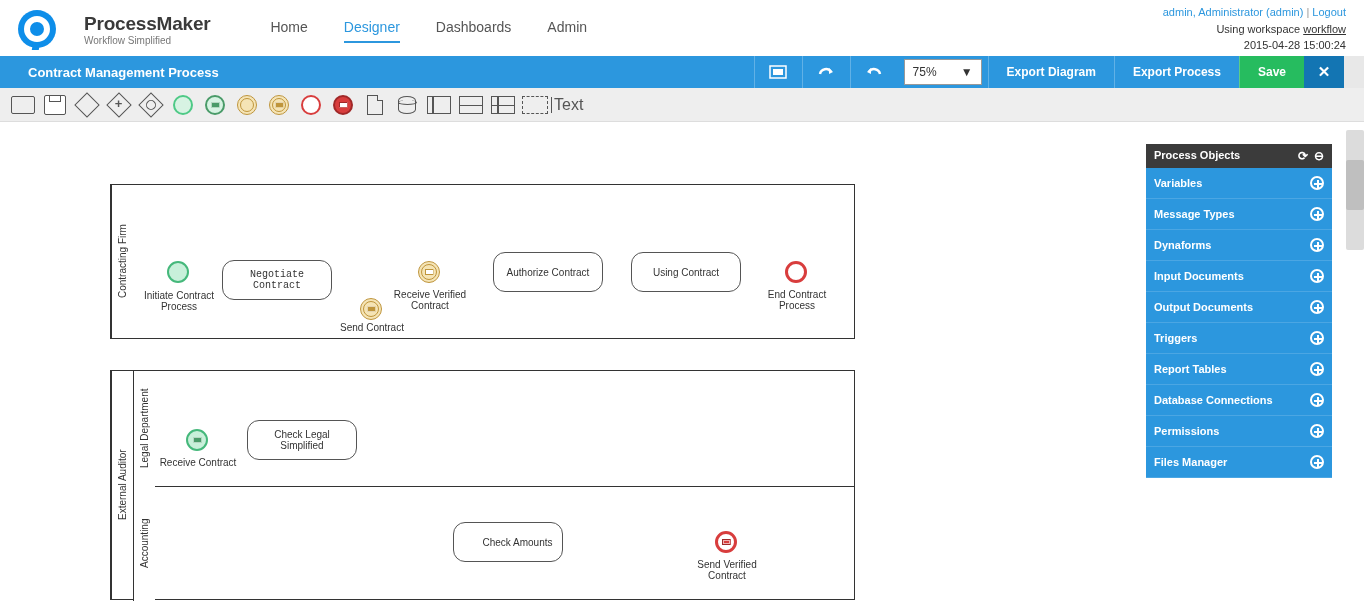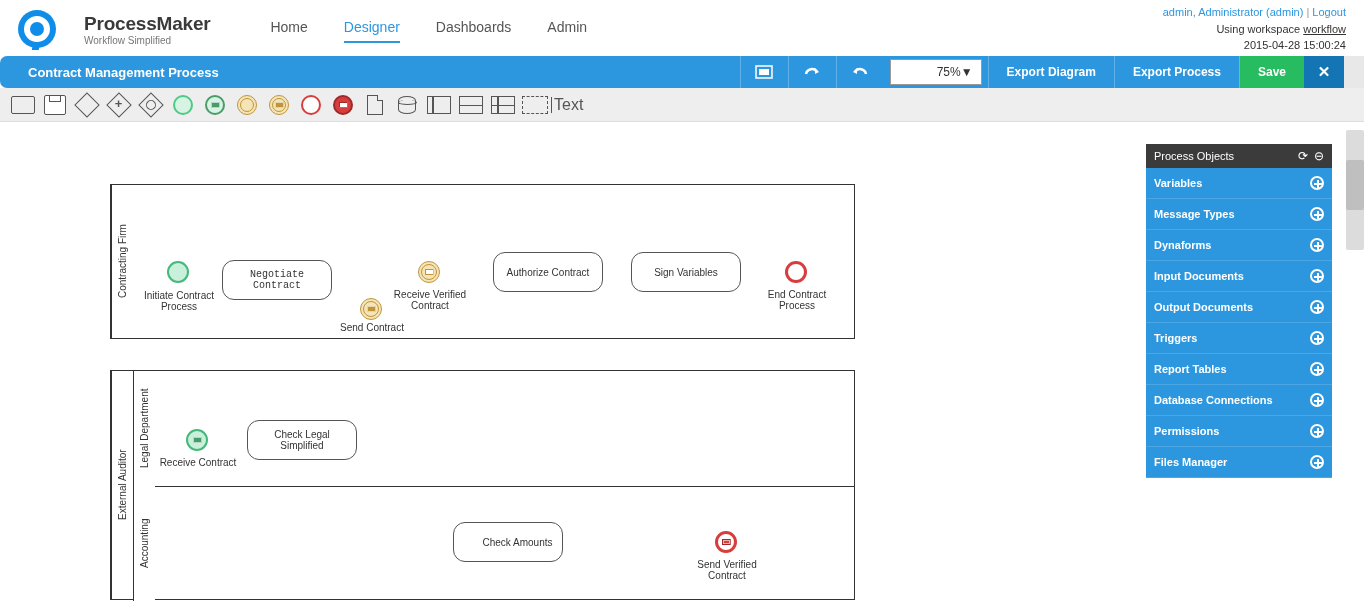--- a/index.html
+++ b/index.html
@@ -17,25 +17,25 @@
 .nav { display:flex; gap:36px; margin-left:60px; margin-top:4px; }
 .nav a { color:#555; text-decoration:none; font-size:14px; padding-bottom:6px; cursor:pointer; }
 .nav a.active { color:#2c97de; border-bottom:2px solid #2c97de; }
 .header-right { margin-left:auto; text-align:right; font-size:11px; line-height:1.5; }
 .header-right .top-line { color:#2c97de; }
 .header-right .top-line span { color:#999; }
 .header-right a { color:#2c97de; cursor:pointer; }
 .header-right .workspace u { text-decoration: underline; color:#333; }
 
 
-.bluebar { background:#2c97de; color:#fff; height:32px; display:flex; align-items:center; padding:0 0 0 28px;border-radius:7px; }
+.bluebar { background:#2c97de; color:#fff; height:32px; display:flex; align-items:center; padding:0 0 0 28px; }
 .bluebar .title { font-size:13px; font-weight:700; }
 .bluebar .right { margin-left:auto; display:flex; align-items:stretch; height:100%; }
 .bluebar .bbtn { width:48px; display:flex; align-items:center; justify-content:center; border-left:1px solid rgba(255,255,255,0.25); cursor:pointer; font-size:16px; }
-.bluebar .zoom { width:92px; background:#fff; color:#333; display:flex; align-items:center; justify-content:flex-end; padding:0 8px; border:1px solid #999; margin:3px 6px; font-size:12px; }
+.bluebar .zoom { width:78px; background:#fff; color:#333; display:flex; align-items:center; justify-content:space-between; padding:0 8px; border:1px solid #999; margin:3px 6px; font-size:12px; }
 .bluebar .tbtn { padding:0 18px; display:flex; align-items:center; border-left:1px solid rgba(255,255,255,0.25); font-size:12px; font-weight:700; cursor:pointer; white-space:nowrap;text-align:center; }
 .bluebar .save { background:#26bc5f; }
 .bluebar .close { width:40px; display:flex; align-items:center; justify-content:center; background:#1375b3; font-size:15px; font-weight:700; cursor:pointer; }
 .bluebar .scroll { width:20px; background:#e8e8e8; }
 
 
 .toolbar { height:34px; background:#eeeeee; display:flex; align-items:center; gap:6px; padding:0 10px; border-bottom:1px solid #ddd; }
 .tool { width:26px; height:24px; display:flex; align-items:center; justify-content:center; cursor:pointer; }
 .t-rect { width:24px; height:18px; border:1.5px solid #555; border-radius:2px; }
 .t-save { position:relative; width:22px; height:20px; border:1.5px solid #555; border-radius:2px; background:linear-gradient(#fff,#fff); }
@@ -87,21 +87,21 @@
 .event { position:absolute; width:22px; height:22px; border-radius:50%; }
 .ev-start { border:2px solid #45b87b; background:#c8f0da; }
 .ev-end { border:3px solid #d83d3d; background:#fff; }
 .ev-msg-throw { border:4px double #bf953b; background:#f5e4b5; display:flex;align-items:center;justify-content:center; }
 .ev-msg-recv { border:2px solid #45b87b; background:#c8f0da; display:flex;align-items:center;justify-content:center; }
 .ev-msg-end { border:3px solid #d83d3d; background:#fff; display:flex;align-items:center;justify-content:center; }
 .ev-label { position:absolute; font-size:10px; text-align:center; width:90px; }
 
 
 .panel { position:absolute; right:32px; top:144px; width:186px; }
-.panel-hdr { background:#3b3b3b; color:#fff; font-size:11px; font-weight:400; padding:5px 8px; display:flex; align-items:center; }
+.panel-hdr { background:#3b3b3b; color:#fff; font-size:11px; font-weight:700; padding:5px 8px; display:flex; align-items:flex-start; }
 .panel-hdr .icons { margin-left:auto; display:flex; gap:6px; font-size:12px; cursor:pointer; }
 .panel-item { background:#2c97de; color:#fff; font-size:11px; font-weight:700; padding:8px 8px; border-bottom:1px solid rgba(255,255,255,0.15); display:flex; align-items:center; cursor:pointer; }
 .panel-item .plus { margin-left:auto; width:14px;height:14px;border:2px solid #fff;border-radius:50%; position:relative; }
 .panel-item .plus::before,.panel-item .plus::after{content:"";position:absolute;background:#fff;}
 .panel-item .plus::before{left:5px;top:2px;width:2px;height:8px;}
 .panel-item .plus::after{top:5px;left:2px;height:2px;width:8px;}
 
 
 .rscroll { position:absolute; right:0; top:130px; width:18px; height:120px; background:#dcdcdc; border-radius:2px; }
 .rscroll .thumb { width:100%; height:50px; background:#bfbfbf; margin-top:30px; border-radius:2px; }
@@ -283,21 +283,21 @@
 
   <div class="event ev-msg-throw" style="left:418px; top:139px;">
       <div class="env-mini" style="background:#fff;border:1px solid #bf953b;"></div>
     </div>
   <div class="ev-label" style="left:385px; top:167px;">Receive Verified Contract</div>
 
   <div class="task" style="left:493px; top:130px;">
       <span>Authorize Contract</span>
     </div>
   <div class="task" style="left:631px; top:130px;">
-      <span>Sign Variables</span>
+      <span>Using Contract</span>
     </div>
 
   <div class="event ev-end" style="left:785px; top:139px;"></div>
   <div class="ev-label" style="left:752px; top:167px;">End Contract Process</div>
 
   <div class="pool" style="left:110px; top:248px; width:745px; height:230px;">
     <div class="pool-label">External Auditor</div>
     <div class="lane-label" style="top:0;bottom:auto;height:115px;">Legal Department</div>
     <div class="lane-sep" style="top:115px;"></div>
     <div class="lane-label" style="top:115px;height:115px;">Accounting</div>

